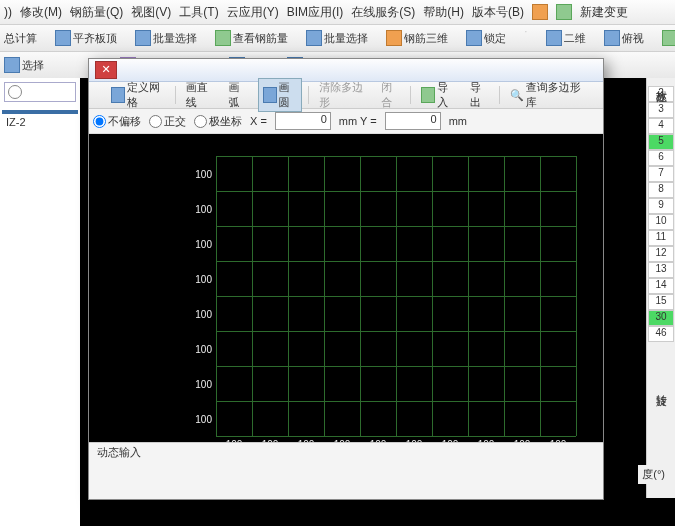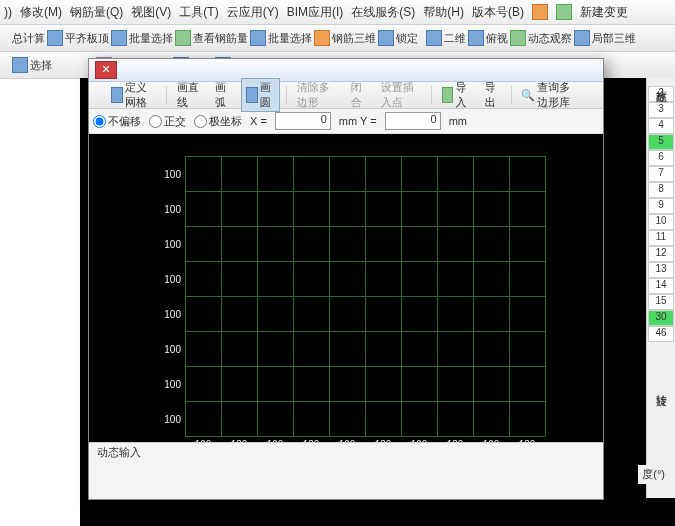--- a/index.html
+++ b/index.html
@@ -1,19 +1,19 @@
 <!DOCTYPE html>
 <html><head>
 <meta charset="utf-8">
 <style>
 html,body{margin:0;padding:0;font-family:"Microsoft YaHei",SimSun,Arial,sans-serif;font-size:12px;background:#f0f0f0;color:#333;overflow:hidden}
 .app{width:675px;height:526px;position:relative;background:#fff}
 .menubar{height:24px;background:linear-gradient(#fdfdfd,#ececec);border-bottom:1px solid #d0d0d0;display:flex;align-items:center;padding:0 4px;gap:8px;font-size:12px}
 .menubar span{white-space:nowrap}
-.toolbar{height:26px;background:linear-gradient(#fafafa,#e8e8e8);border-bottom:1px solid #d0d0d0;display:flex;padding:0 12px;gap:2px;font-size:11px;overflow:hidden}
+.toolbar{height:26px;background:linear-gradient(#fafafa,#e8e8e8);border-bottom:1px solid #d0d0d0;display:flex;padding:0 4px;gap:18px;font-size:11px;overflow:hidden}
 .toolbar .item{display:flex;align-items:center;gap:2px;white-space:nowrap}
 .ico{display:inline-block;width:14px;height:14px;background:#7aa6d8;border:1px solid #4a7ab0}
 .ico.g{background:#8fc98f;border-color:#5aa65a}
 .ico.o{background:#f0a050;border-color:#c07a30}
 .ico.p{background:#c8a8e0;border-color:#9a7ac0}
 .leftpanel{position:absolute;left:0;top:78px;width:80px;height:420px;background:#fff;border-right:1px solid #ccc}
 .leftpanel .search{margin:4px;height:18px;border:1px solid #aac;background:#fff;display:flex;align-items:center;padding:0 3px}
 .leftpanel .search .mag{width:12px;height:12px;border:1px solid #888;border-radius:50%;position:relative}
 .leftpanel .list{padding:4px 2px}
 .leftpanel .list .li{padding:2px 4px;font-size:11px}
@@ -29,21 +29,21 @@
 .dlg-title .t{flex:1}
 .dlg-title .xbtn{width:20px;height:16px;background:#d04040;color:#fff;text-align:center;line-height:14px;border:1px solid #a03030;font-size:11px}
 .dlg-toolbar{height:26px;background:linear-gradient(#f8f8f8,#e8e8e8);border-bottom:1px solid #ccc;display:flex;align-items:center;padding:0 18px;gap:6px;font-size:11px}
 .dlg-toolbar .sep{width:1px;height:18px;background:#ccc}
 .dlg-toolbar .btn{padding:1px 4px;display:flex;align-items:center;gap:2px}
 .dlg-toolbar .btn.act{background:#cde;border:1px solid #8ab}
 .dlg-opts{height:24px;display:flex;align-items:center;padding:0 4px;gap:8px;font-size:11px;border-bottom:1px solid #ddd}
 .dlg-opts input[type=radio]{margin:0 2px 0 0;vertical-align:middle}
 .dlg-opts .num{width:48px;height:16px;border:1px solid #999;background:#fff;text-align:right;padding:0 3px;font-size:11px}
 .dlg-canvas{position:relative;margin:0;height:308px;background:#000;overflow:hidden}
-.grid{position:absolute;left:96px;top:22px;width:360px;height:280px}
+.grid{position:absolute;left:127px;top:22px;width:360px;height:280px}
 .grid .gv{position:absolute;top:0;bottom:0;width:1px;background:#2d6b2d}
 .grid .gh{position:absolute;left:0;right:0;height:1px;background:#2d6b2d}
 .grid .yl{position:absolute;left:-28px;color:#eee;font-size:10px;width:24px;text-align:right;transform:translateY(-5px)}
 .grid .xl{position:absolute;bottom:-14px;color:#eee;font-size:10px;width:24px;text-align:center;transform:translateX(-12px)}
 .dlg-dyn{height:16px;border-top:1px solid #ccc;padding:2px 8px;font-size:11px;background:#f4f4f4}
 .dlg-btns{height:32px;display:flex;align-items:center;justify-content:flex-end;gap:10px;padding:0 12px;background:#f4f4f4}
 .dlg-btns .dbtn{height:22px;padding:0 10px;background:linear-gradient(#fff,#e4e4e4);border:1px solid #999;border-radius:3px;font-size:11px;display:flex;align-items:center}
 .dlg-btns .hl{border:2px solid #d03030;padding:3px 6px;display:flex;gap:10px}
 .dlg-status{height:18px;border-top:1px solid #ccc;background:#f0f0f0;display:flex;align-items:center;padding:0 8px;font-size:11px;gap:18px}
 .bottom-right{position:absolute;right:6px;bottom:42px;font-size:11px;color:#333;background:#f0f0f0;padding:2px 4px}
@@ -138,20 +138,29 @@
     <span class="item">
         <span class="ico"></span>
         <span>镜像</span>
       </span>
     <span class="item">
         <span style="color:#c33">⇥</span>
         <span>对齐</span>
       </span>
   </div>
 
+  <div class="leftpanel">
+    <div class="search">
+        <span class="mag"></span>
+      </div>
+    <div class="list">
+      <div class="li sel"></div>
+      <div class="li">IZ-2</div>
+    </div>
+  </div>
 
   <div class="canvas-bg"></div>
 
   <div class="rightstrip">
     <div class="label">故标注</div>
     <div id="rnums">
         <div class="rbtn">2</div>
         <div class="rbtn">3</div>
         <div class="rbtn">4</div>
         <div class="rbtn g">5</div>
@@ -192,23 +201,20 @@
       <span class="btn act">
           <span class="ico"></span>
           <span>画圆</span>
         </span>
       <span class="sep"></span>
       <span class="btn" style="color:#999">
           <span>清除多边形</span>
         </span>
       <span class="btn" style="color:#999">
           <span>闭合</span>
-        </span>
-      <span class="btn" style="color:#999">
-          <span>设置插入点</span>
         </span>
       <span class="sep"></span>
       <span class="btn">
           <span class="ico g"></span>
           <span>导入</span>
         </span>
       <span class="btn">
           <span>导出</span>
         </span>
       <span class="sep"></span>

